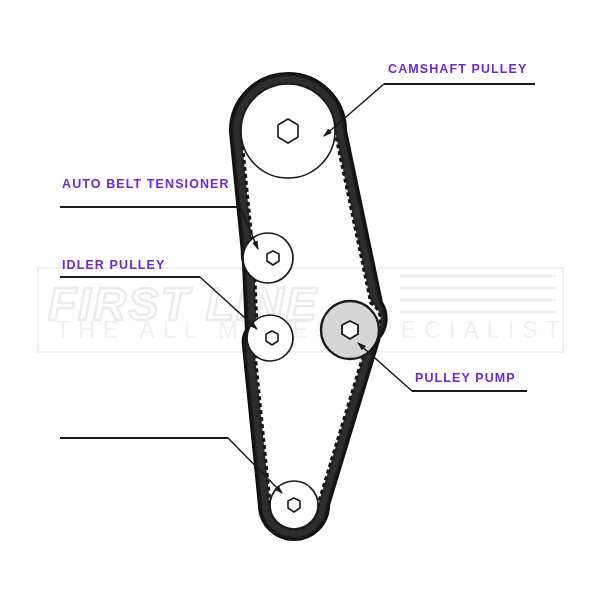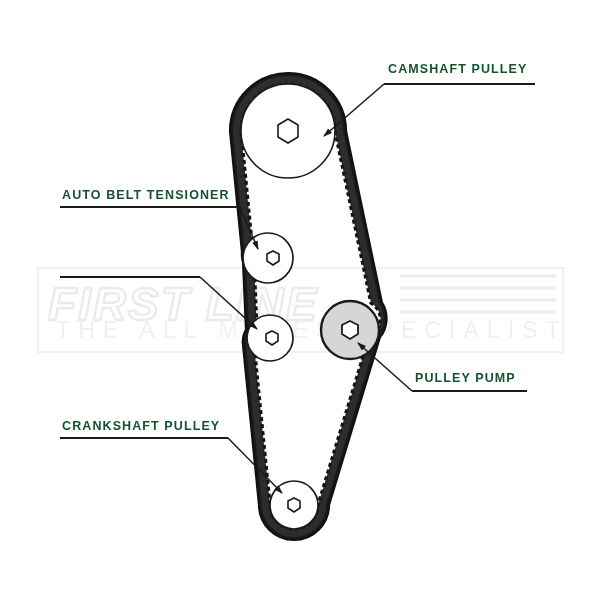--- a/index.html
+++ b/index.html
@@ -1,21 +1,21 @@
 <!DOCTYPE html>
 <html><head>
 <meta charset="utf-8">
 <style>
   html,body{margin:0;padding:0;background:#ffffff;}
   body{width:600px;height:600px;overflow:hidden;
        font-family:"Liberation Sans", sans-serif;}
   #stage{position:relative;width:600px;height:600px;background:#fff;}
   #stage svg{position:absolute;left:0;top:0;}
   .lbl{position:absolute;font-family:"Liberation Sans", sans-serif;
-       font-weight:bold;font-size:12.5px;letter-spacing:1.1px;color:#14532d;
+       font-weight:bold;font-size:12.5px;letter-spacing:1.1px;color:#6d28d9;
        white-space:nowrap;text-align:right;}
 </style>
 </head>
 <body>
 
 <div id="stage">
 
   <svg width="600" height="600" viewBox="0 0 600 600">
 
     <defs>
@@ -128,20 +128,20 @@
       <line x1="412" y1="391" x2="527" y2="391" stroke-width="2"></line>
       <line x1="412" y1="391" x2="358" y2="343" stroke-width="1.5" marker-end="url(#arrowhead)"></line>
 
       <line x1="60" y1="438" x2="228" y2="438" stroke-width="2"></line>
       <line x1="228" y1="438" x2="282" y2="493" stroke-width="1.5" marker-end="url(#arrowhead)"></line>
     </g>
   </svg>
 
   <div class="lbl" style="left:388px;top:62px;">CAMSHAFT PULLEY</div>
 
-  <div class="lbl" style="left:62px;top:188px;">AUTO BELT TENSIONER</div>
+  <div class="lbl" style="left:62px;top:177px;">AUTO BELT TENSIONER</div>
 
+  <div class="lbl" style="left:62px;top:258px;">IDLER PULLEY</div>
 
   <div class="lbl" style="left:415px;top:371px;">PULLEY PUMP</div>
 
-  <div class="lbl" style="left:62px;top:419px;">CRANKSHAFT PULLEY</div>
 
 </div>
 
 </body></html>

